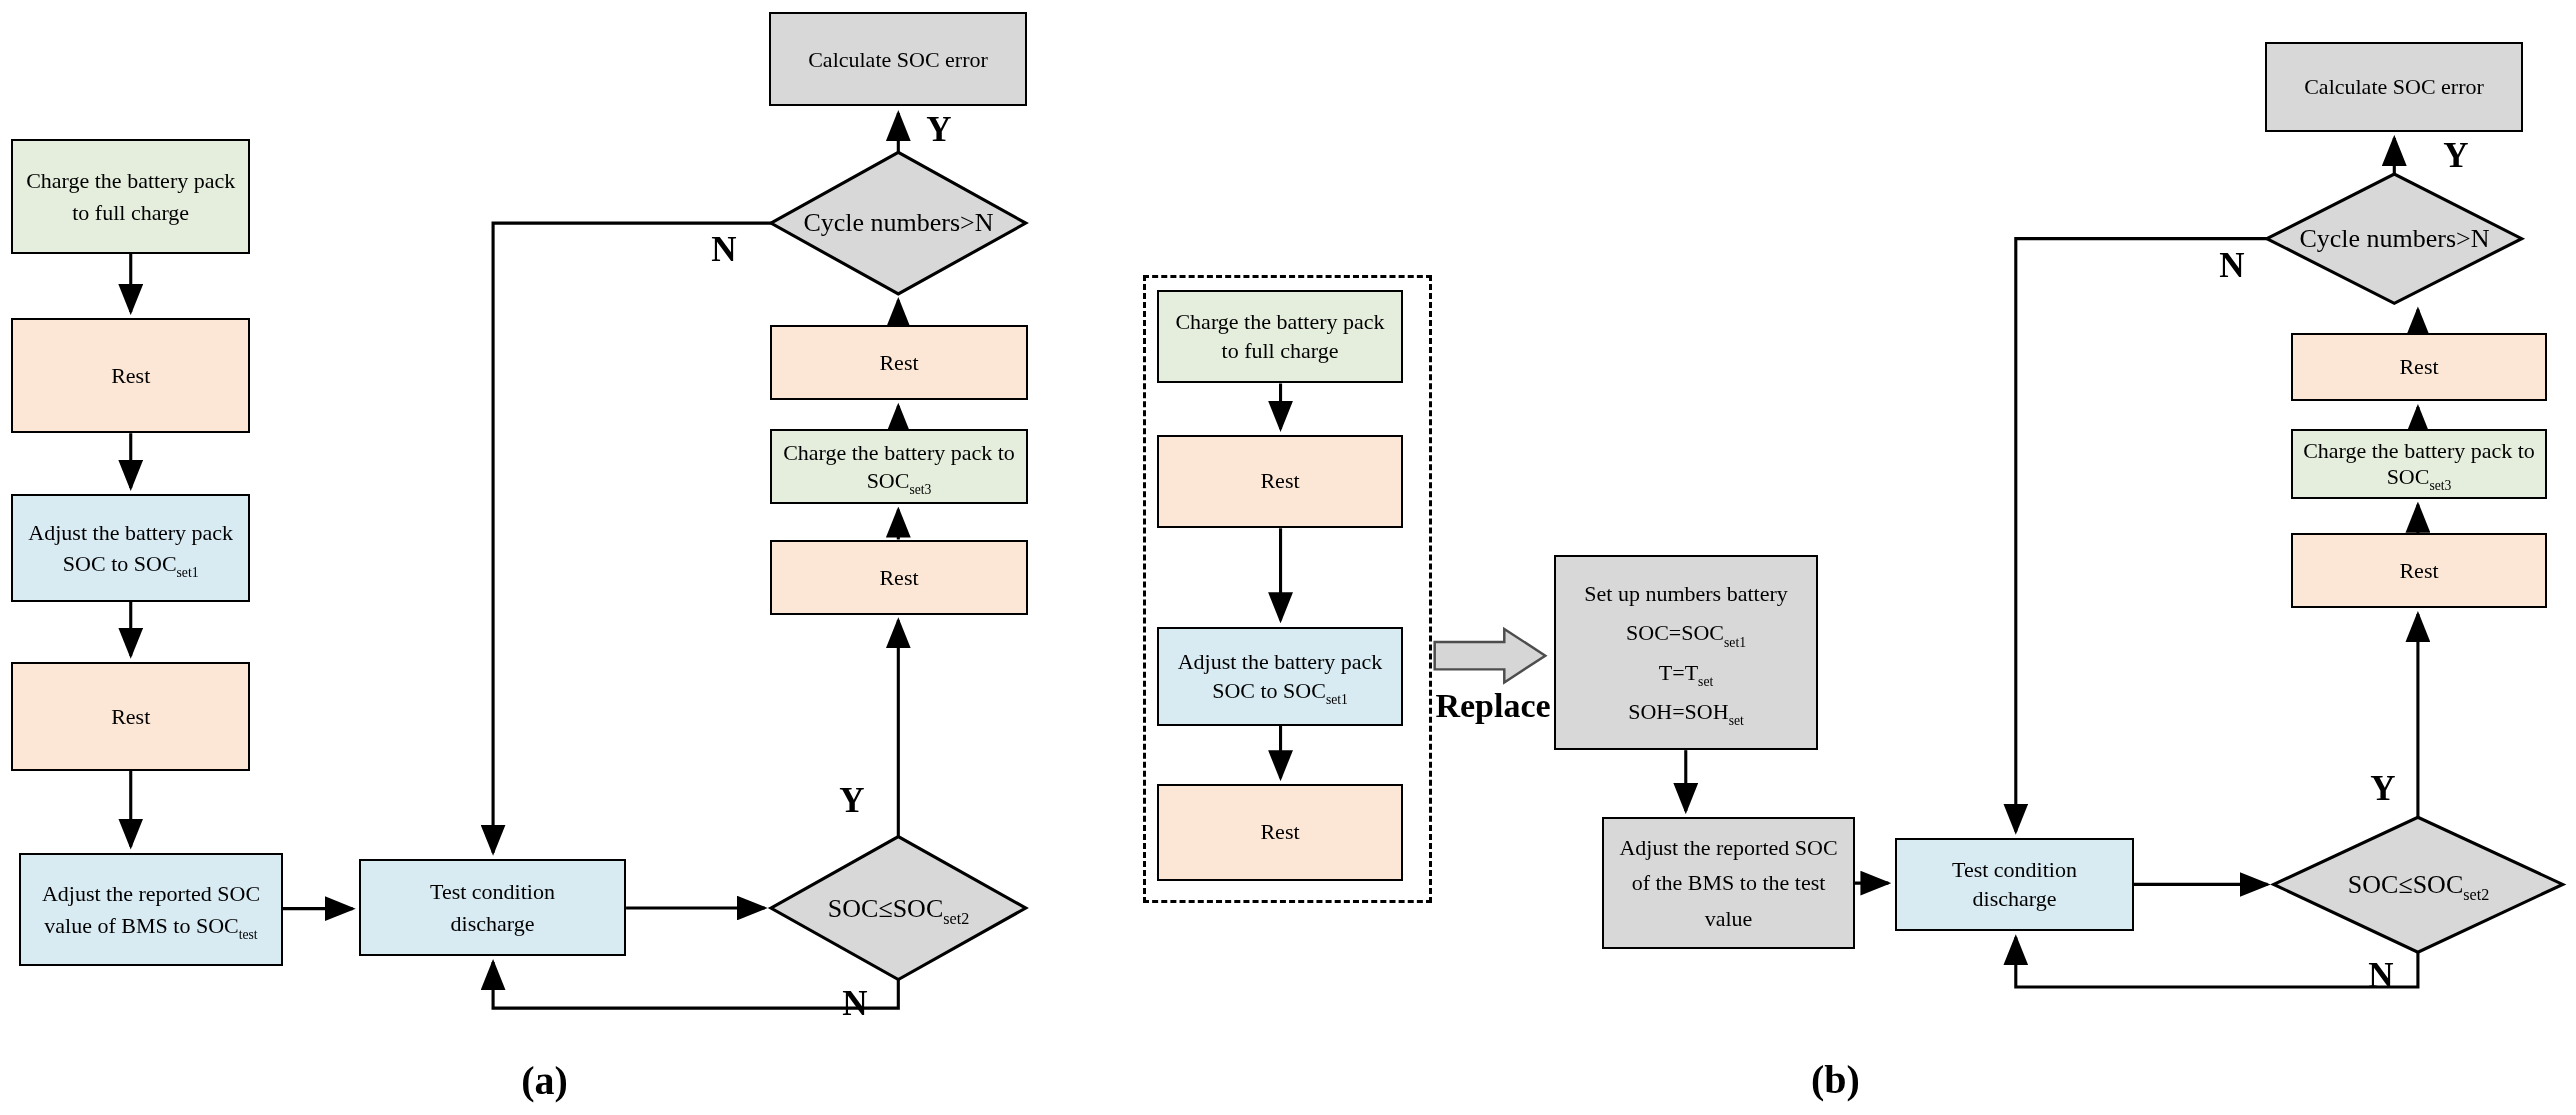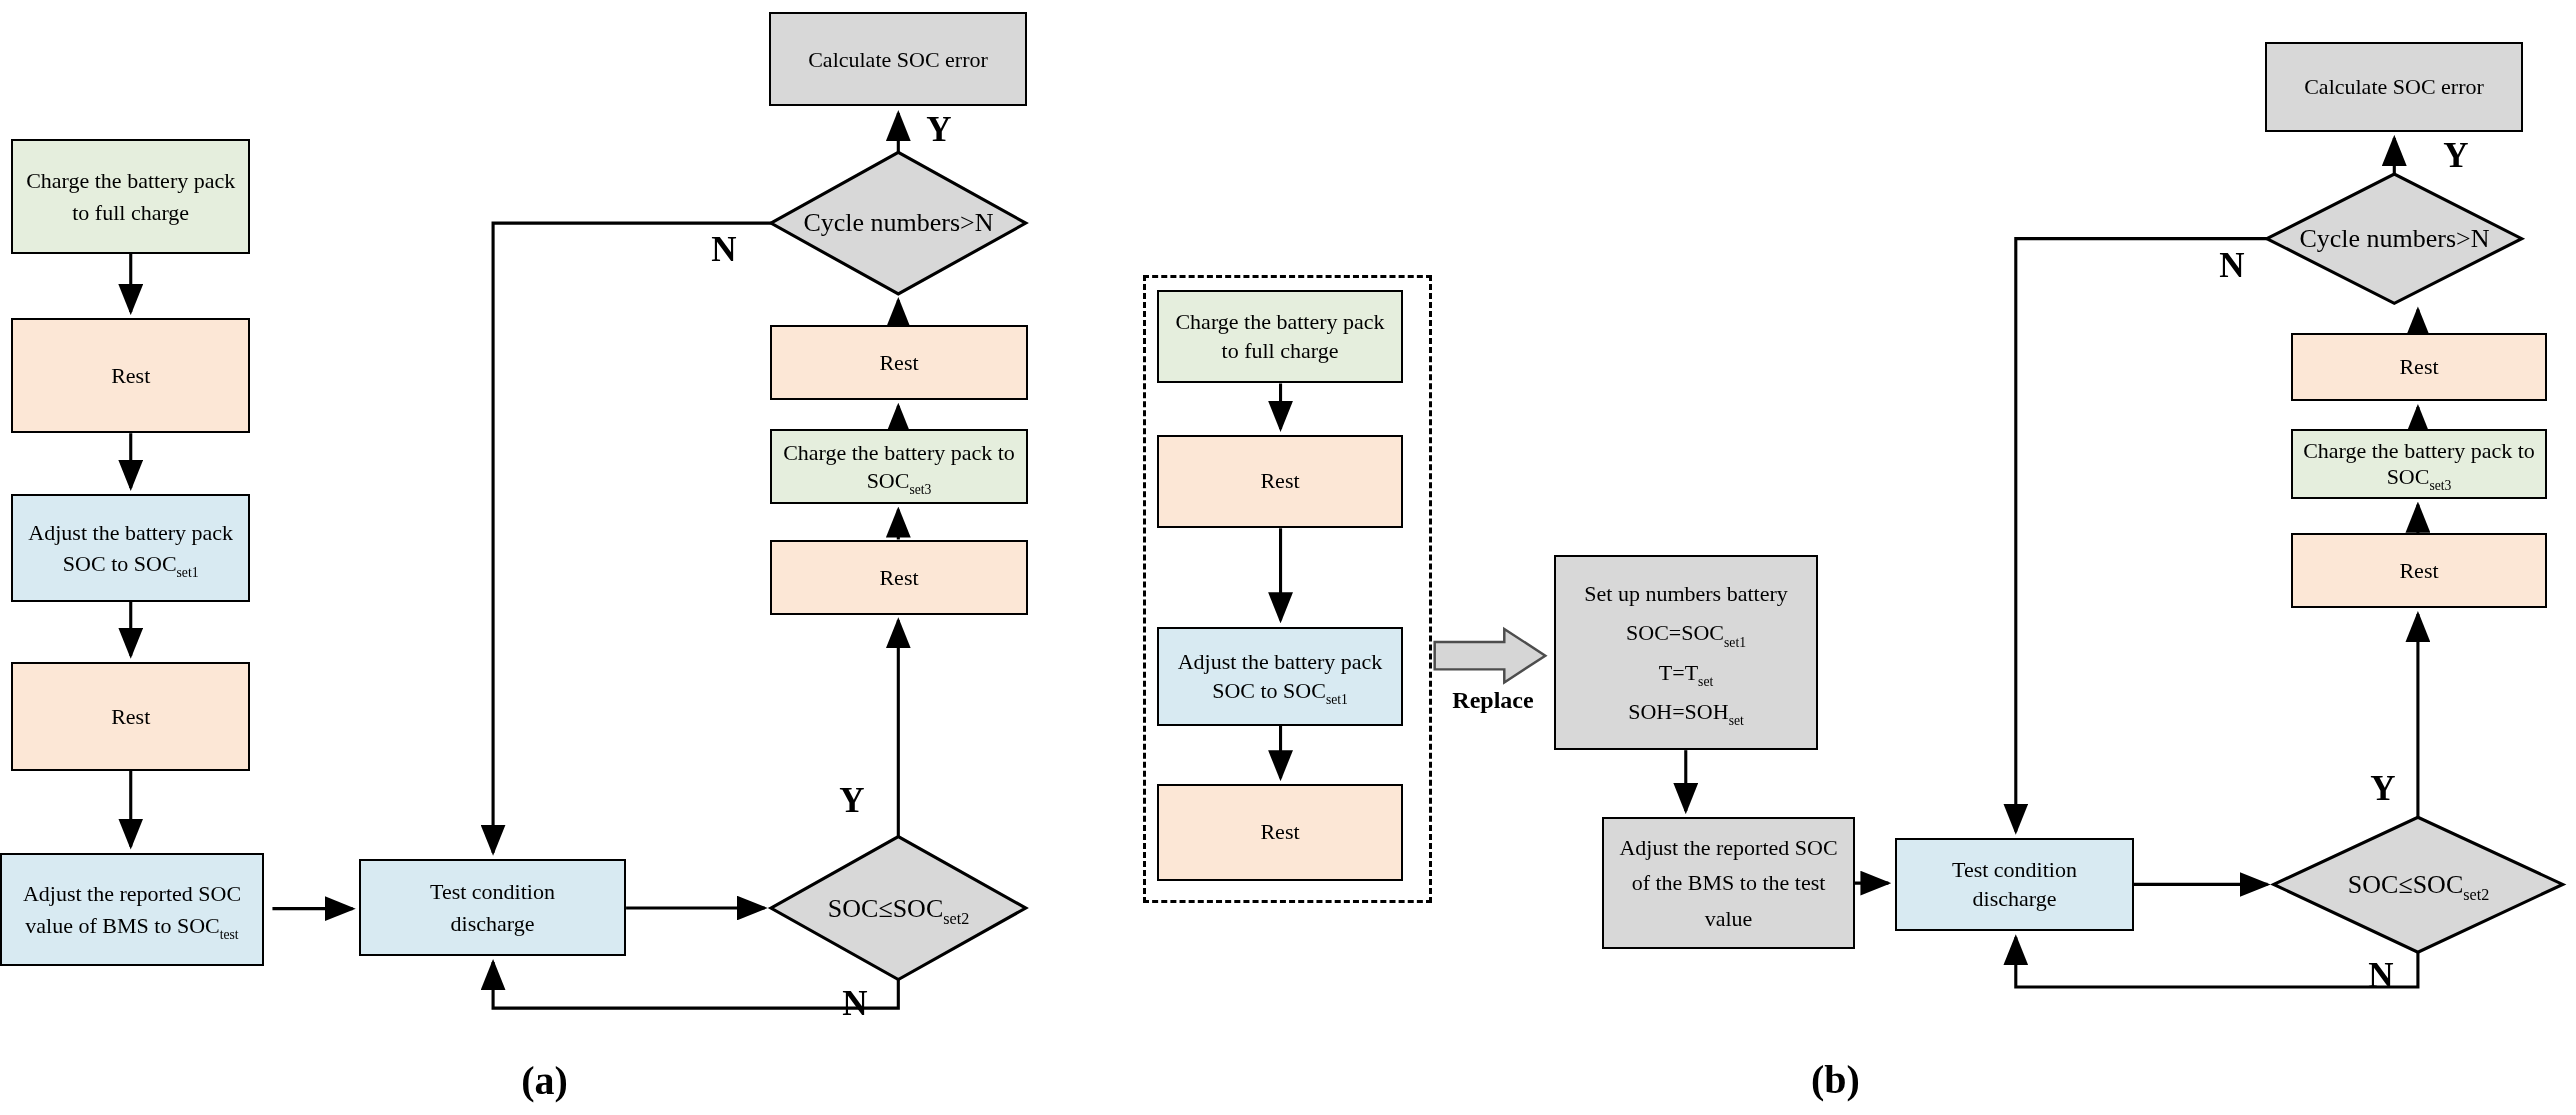--- a/index.html
+++ b/index.html
@@ -19,21 +19,21 @@
   .gray{background:var(--c-decision,#d8d8d8);}
   .dlabel{
     position:absolute;display:flex;align-items:center;justify-content:center;
     text-align:center;font-size:26px;
   }
   sub{font-size:0.62em;line-height:0;position:relative;bottom:-0.08em;}
   .bn{position:absolute;width:44px;height:37px;display:flex;align-items:center;justify-content:center;
       font-weight:bold;font-size:35px;}
   .caption{position:absolute;width:137px;text-align:center;font-weight:bold;font-size:40px;}
   .replace-label{position:absolute;left:1412px;top:687px;width:162px;text-align:center;
-      font-weight:bold;font-size:24px;}
+      font-weight:bold;font-size:34px;}
   .dashedbox{position:absolute;box-sizing:border-box;border:3.7px dashed #000;
       left:1143px;top:275px;width:289px;height:628px;}
   .lh-air{line-height:1.62;margin-left:43px;}
   .lh-big{line-height:1.78;}
 </style>
 </head>
 <body>
 
 <div class="fig">
 
@@ -86,21 +86,21 @@
   </div>
   <div class="node process" style="left:11.2px;top:318px;width:239px;height:115px;">
     <div><span>Rest</span></div>
   </div>
   <div class="node adjust" style="left:11.2px;top:494px;width:239px;height:108px;">
     <div><span>Adjust the battery pack SOC to SOC</span><sub>set1</sub></div>
   </div>
   <div class="node process" style="left:11.2px;top:662px;width:239px;height:109px;">
     <div><span>Rest</span></div>
   </div>
-  <div class="node adjust" style="left:0;top:853px;width:264px;height:113px;">
+  <div class="node adjust" style="left:19px;top:853px;width:264px;height:113px;">
     <div><span>Adjust the reported SOC value of BMS to SOC</span><sub>test</sub></div>
   </div>
   <div class="node adjust" style="left:359px;top:859px;width:267px;height:97px;">
     <div style="max-width:205px;"><span>Test condition discharge</span></div>
   </div>
   <div class="node process" style="left:770px;top:540px;width:258px;height:75px;line-height:1.25;">
     <div><span>Rest</span></div>
   </div>
   <div class="node charge" style="left:770px;top:429px;width:258px;height:75px;line-height:1.25;">
     <div><span>Charge the battery pack to SOC</span><sub>set3</sub></div>

